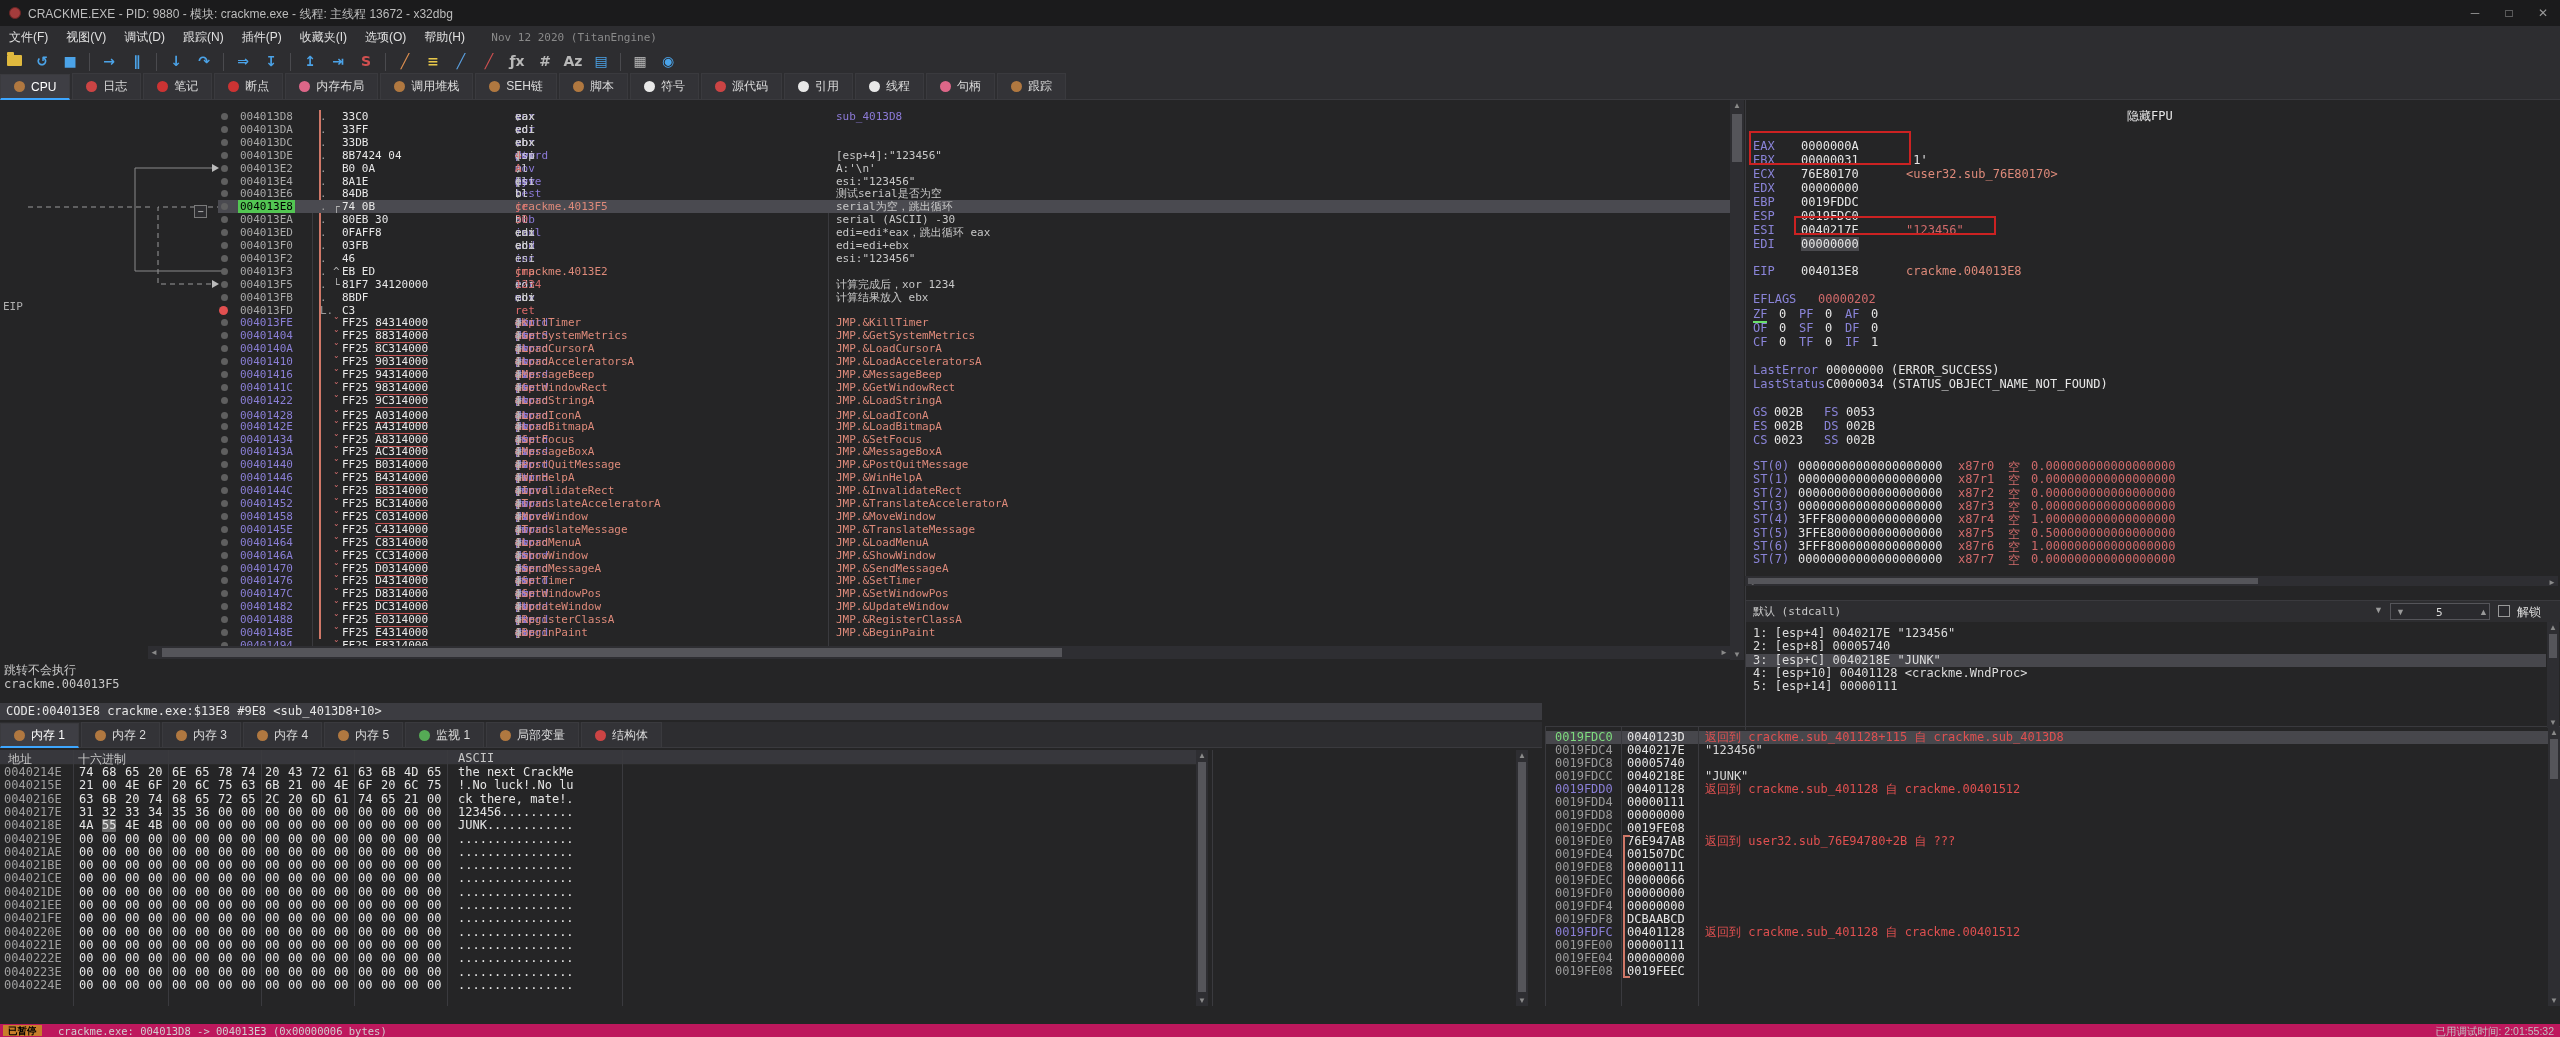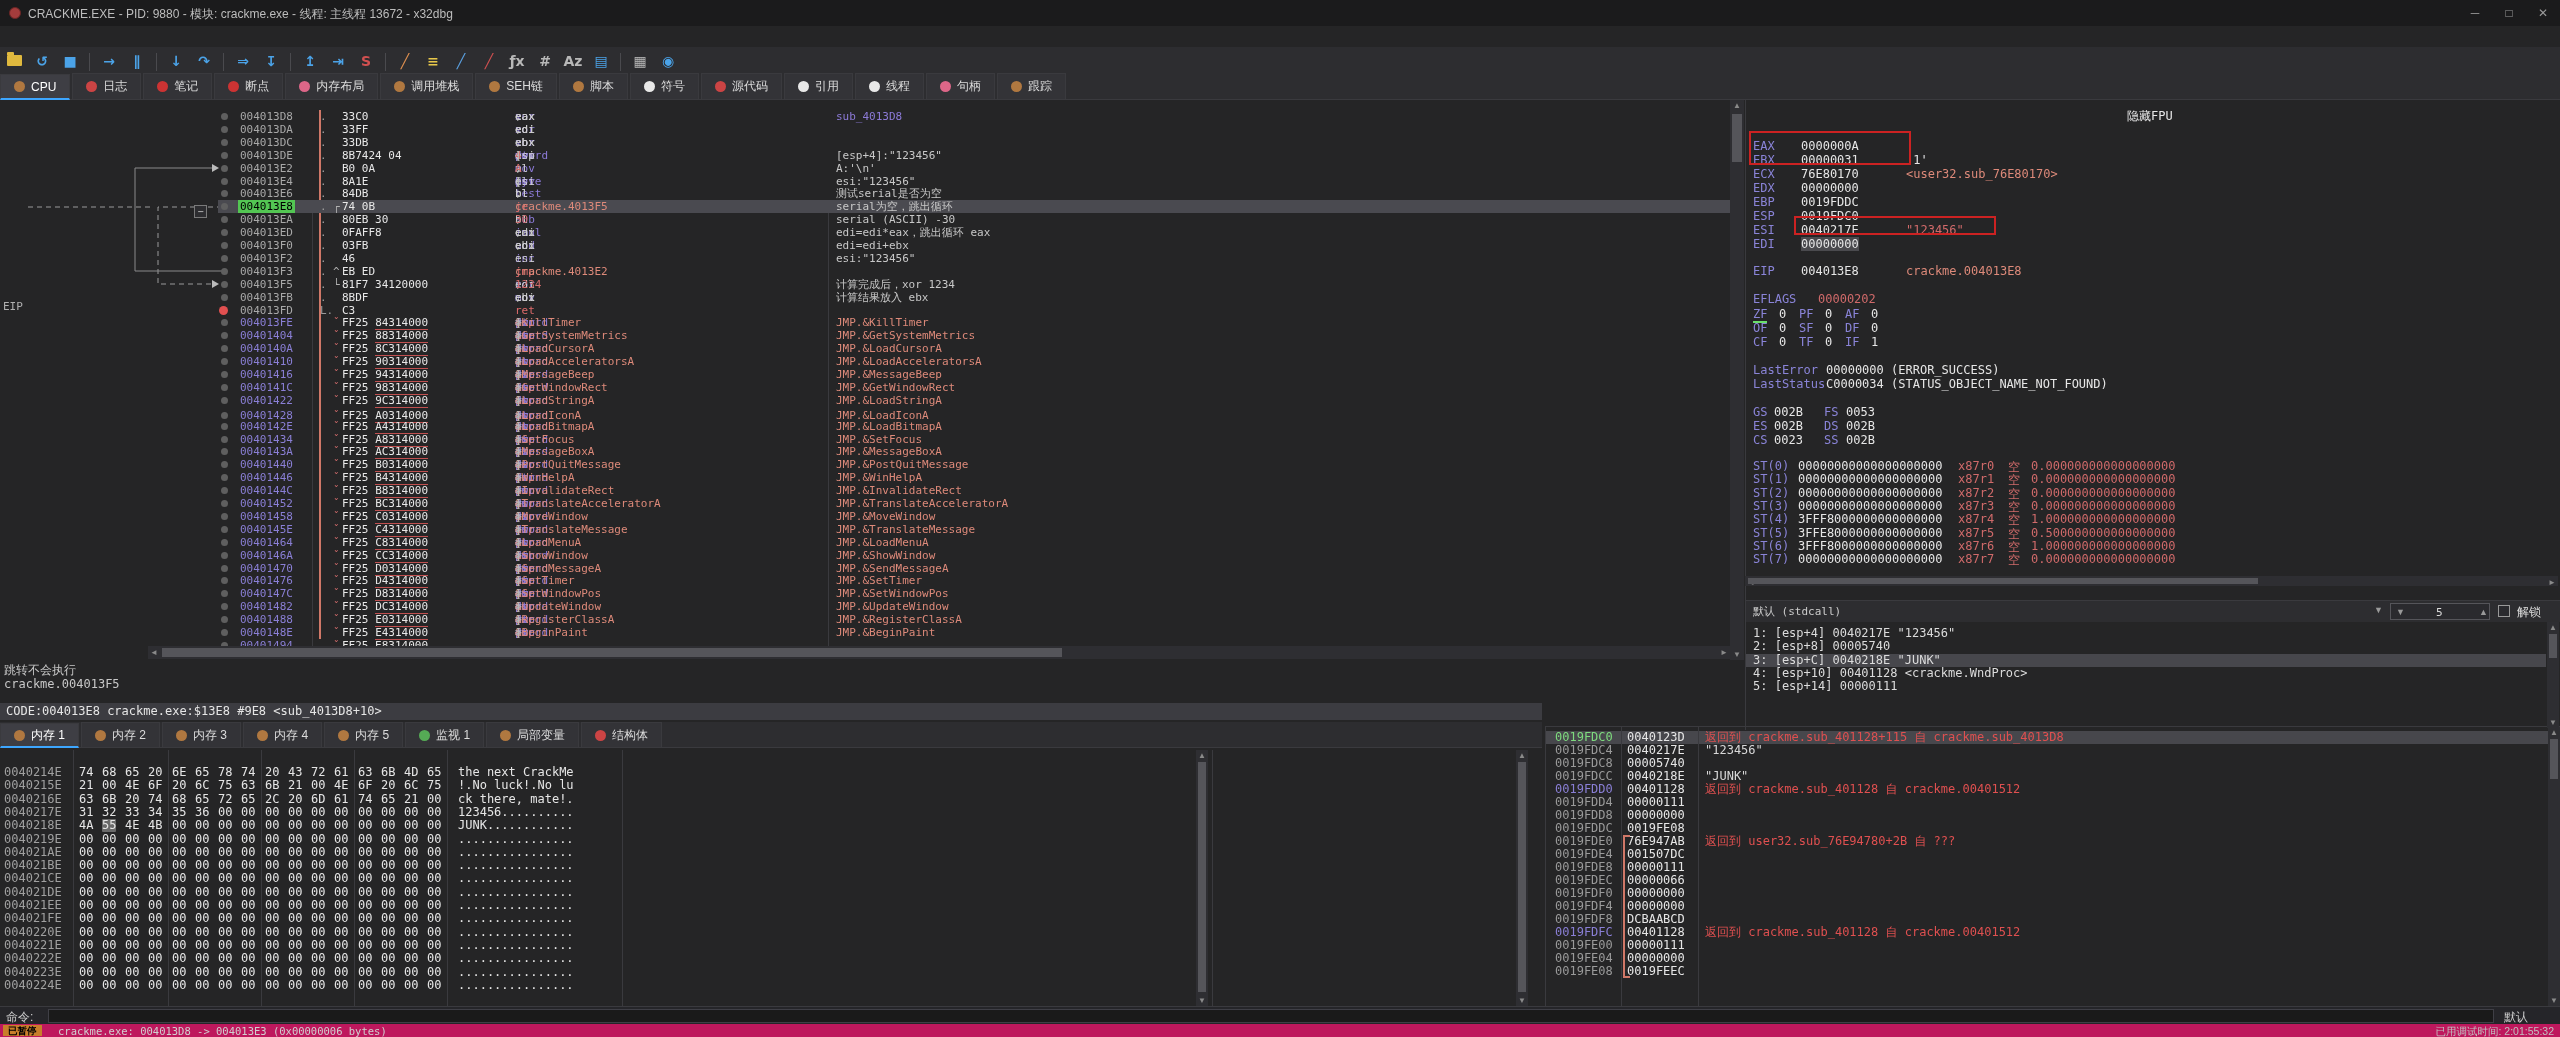--- a/index.html
+++ b/index.html
@@ -154,20 +154,24 @@
 <div id="root">
 
   <div id="titlebar" class="abs">
     <div id="app-icon"></div>
     <span class="ttl">CRACKME.EXE - PID: 9880 - 模块: crackme.exe - 线程: 主线程 13672 - x32dbg</span>
     <div class="wbtn" style="right:68px">─</div>
     <div class="wbtn" style="right:34px">□</div>
     <div class="wbtn" style="right:0">✕</div>
   </div>
 
+  <div id="menubar" class="abs">
+    <span id="menu-items"><span class="menu-item">文件(F)</span><span class="menu-item">视图(V)</span><span class="menu-item">调试(D)</span><span class="menu-item">跟踪(N)</span><span class="menu-item">插件(P)</span><span class="menu-item">收藏夹(I)</span><span class="menu-item">选项(O)</span><span class="menu-item">帮助(H)</span></span>
+    <span id="build-info">Nov 12 2020 (TitanEngine)</span>
+  </div>
 
   <div id="toolbar" class="abs"><div class="tbtn" style="color: rgb(224, 185, 62);"><div class="folder-ic"></div></div><div class="tbtn" style="color: rgb(75, 163, 232);">↺</div><div class="tbtn" style="color: rgb(75, 163, 232);">■</div><span class="tsep"></span><div class="tbtn" style="color: rgb(75, 163, 232);">→</div><div class="tbtn" style="color: rgb(75, 163, 232);">∥</div><span class="tsep"></span><div class="tbtn" style="color: rgb(75, 163, 232);">↓</div><div class="tbtn" style="color: rgb(75, 163, 232);">↷</div><span class="tsep"></span><div class="tbtn" style="color: rgb(75, 163, 232);">⇒</div><div class="tbtn" style="color: rgb(75, 163, 232);">↧</div><span class="tsep"></span><div class="tbtn" style="color: rgb(75, 163, 232);">↥</div><div class="tbtn" style="color: rgb(75, 163, 232);">⇥</div><div class="tbtn" style="color: rgb(208, 80, 80);">S</div><span class="tsep"></span><div class="tbtn" style="color: rgb(224, 144, 80);">╱</div><div class="tbtn" style="color: rgb(232, 200, 74);">≡</div><div class="tbtn" style="color: rgb(90, 160, 224);">╱</div><div class="tbtn" style="color: rgb(208, 80, 80);">╱</div><div class="tbtn" style="color: rgb(184, 184, 184);">ƒx</div><div class="tbtn" style="color: rgb(184, 184, 184);">#</div><div class="tbtn" style="color: rgb(184, 184, 184);">Az</div><div class="tbtn" style="color: rgb(75, 163, 232);">▤</div><span class="tsep"></span><div class="tbtn" style="color: rgb(184, 184, 184);">▦</div><div class="tbtn" style="color: rgb(75, 163, 232);">◉</div></div>
 
   <div id="tabbar" class="abs"><div class="tab active">
         <span class="tab-ic" style="background: rgb(176, 120, 64);"></span>
         <span>CPU</span>
       </div><div class="tab">
         <span class="tab-ic" style="background: rgb(204, 68, 68);"></span>
         <span>日志</span>
       </div><div class="tab">
@@ -714,20 +718,25 @@
         <span>监视 1</span>
       </div><div class="tab">
         <span class="tab-ic" style="background: rgb(176, 120, 64);"></span>
         <span>局部变量</span>
       </div><div class="tab">
         <span class="tab-ic" style="background: rgb(204, 68, 68);"></span>
         <span>结构体</span>
       </div></div>
 
   <div id="dump" class="abs mono">
+    <div id="dump-header">
+      <span style="left:8px">地址</span>
+      <span style="left:78px">十六进制</span>
+      <span style="left:458px">ASCII</span>
+    </div>
     <div id="dump-rows">
         <div class="dumprow" style="top: 16px;"><span class="da">0040214E</span><span class="db" style="left: 79px;">74</span><span class="db" style="left: 102px;">68</span><span class="db" style="left: 125px;">65</span><span class="db" style="left: 148px;">20</span><span class="db" style="left: 172px;">6E</span><span class="db" style="left: 195px;">65</span><span class="db" style="left: 218px;">78</span><span class="db" style="left: 241px;">74</span><span class="db" style="left: 265px;">20</span><span class="db" style="left: 288px;">43</span><span class="db" style="left: 311px;">72</span><span class="db" style="left: 334px;">61</span><span class="db" style="left: 358px;">63</span><span class="db" style="left: 381px;">6B</span><span class="db" style="left: 404px;">4D</span><span class="db" style="left: 427px;">65</span><span class="dascii">the next CrackMe</span></div>
         <div class="dumprow" style="top: 29.3px;"><span class="da">0040215E</span><span class="db" style="left: 79px;">21</span><span class="db" style="left: 102px;">00</span><span class="db" style="left: 125px;">4E</span><span class="db" style="left: 148px;">6F</span><span class="db" style="left: 172px;">20</span><span class="db" style="left: 195px;">6C</span><span class="db" style="left: 218px;">75</span><span class="db" style="left: 241px;">63</span><span class="db" style="left: 265px;">6B</span><span class="db" style="left: 288px;">21</span><span class="db" style="left: 311px;">00</span><span class="db" style="left: 334px;">4E</span><span class="db" style="left: 358px;">6F</span><span class="db" style="left: 381px;">20</span><span class="db" style="left: 404px;">6C</span><span class="db" style="left: 427px;">75</span><span class="dascii">!.No luck!.No lu</span></div>
         <div class="dumprow" style="top: 42.6px;"><span class="da">0040216E</span><span class="db" style="left: 79px;">63</span><span class="db" style="left: 102px;">6B</span><span class="db" style="left: 125px;">20</span><span class="db" style="left: 148px;">74</span><span class="db" style="left: 172px;">68</span><span class="db" style="left: 195px;">65</span><span class="db" style="left: 218px;">72</span><span class="db" style="left: 241px;">65</span><span class="db" style="left: 265px;">2C</span><span class="db" style="left: 288px;">20</span><span class="db" style="left: 311px;">6D</span><span class="db" style="left: 334px;">61</span><span class="db" style="left: 358px;">74</span><span class="db" style="left: 381px;">65</span><span class="db" style="left: 404px;">21</span><span class="db" style="left: 427px;">00</span><span class="dascii">ck there, mate!.</span></div>
         <div class="dumprow" style="top: 55.9px;"><span class="da">0040217E</span><span class="db" style="left: 79px;">31</span><span class="db" style="left: 102px;">32</span><span class="db" style="left: 125px;">33</span><span class="db" style="left: 148px;">34</span><span class="db" style="left: 172px;">35</span><span class="db" style="left: 195px;">36</span><span class="db" style="left: 218px;">00</span><span class="db" style="left: 241px;">00</span><span class="db" style="left: 265px;">00</span><span class="db" style="left: 288px;">00</span><span class="db" style="left: 311px;">00</span><span class="db" style="left: 334px;">00</span><span class="db" style="left: 358px;">00</span><span class="db" style="left: 381px;">00</span><span class="db" style="left: 404px;">00</span><span class="db" style="left: 427px;">00</span><span class="dascii">123456..........</span></div>
         <div class="dumprow" style="top: 69.2px;"><span class="da">0040218E</span><span class="db" style="left: 79px;">4A</span><span class="db hexsel" style="left: 102px;">55</span><span class="db" style="left: 125px;">4E</span><span class="db" style="left: 148px;">4B</span><span class="db" style="left: 172px;">00</span><span class="db" style="left: 195px;">00</span><span class="db" style="left: 218px;">00</span><span class="db" style="left: 241px;">00</span><span class="db" style="left: 265px;">00</span><span class="db" style="left: 288px;">00</span><span class="db" style="left: 311px;">00</span><span class="db" style="left: 334px;">00</span><span class="db" style="left: 358px;">00</span><span class="db" style="left: 381px;">00</span><span class="db" style="left: 404px;">00</span><span class="db" style="left: 427px;">00</span><span class="dascii">JUNK............</span></div>
         <div class="dumprow" style="top: 82.5px;"><span class="da">0040219E</span><span class="db" style="left: 79px;">00</span><span class="db" style="left: 102px;">00</span><span class="db" style="left: 125px;">00</span><span class="db" style="left: 148px;">00</span><span class="db" style="left: 172px;">00</span><span class="db" style="left: 195px;">00</span><span class="db" style="left: 218px;">00</span><span class="db" style="left: 241px;">00</span><span class="db" style="left: 265px;">00</span><span class="db" style="left: 288px;">00</span><span class="db" style="left: 311px;">00</span><span class="db" style="left: 334px;">00</span><span class="db" style="left: 358px;">00</span><span class="db" style="left: 381px;">00</span><span class="db" style="left: 404px;">00</span><span class="db" style="left: 427px;">00</span><span class="dascii">................</span></div>
         <div class="dumprow" style="top: 95.8px;"><span class="da">004021AE</span><span class="db" style="left: 79px;">00</span><span class="db" style="left: 102px;">00</span><span class="db" style="left: 125px;">00</span><span class="db" style="left: 148px;">00</span><span class="db" style="left: 172px;">00</span><span class="db" style="left: 195px;">00</span><span class="db" style="left: 218px;">00</span><span class="db" style="left: 241px;">00</span><span class="db" style="left: 265px;">00</span><span class="db" style="left: 288px;">00</span><span class="db" style="left: 311px;">00</span><span class="db" style="left: 334px;">00</span><span class="db" style="left: 358px;">00</span><span class="db" style="left: 381px;">00</span><span class="db" style="left: 404px;">00</span><span class="db" style="left: 427px;">00</span><span class="dascii">................</span></div>
         <div class="dumprow" style="top: 109.1px;"><span class="da">004021BE</span><span class="db" style="left: 79px;">00</span><span class="db" style="left: 102px;">00</span><span class="db" style="left: 125px;">00</span><span class="db" style="left: 148px;">00</span><span class="db" style="left: 172px;">00</span><span class="db" style="left: 195px;">00</span><span class="db" style="left: 218px;">00</span><span class="db" style="left: 241px;">00</span><span class="db" style="left: 265px;">00</span><span class="db" style="left: 288px;">00</span><span class="db" style="left: 311px;">00</span><span class="db" style="left: 334px;">00</span><span class="db" style="left: 358px;">00</span><span class="db" style="left: 381px;">00</span><span class="db" style="left: 404px;">00</span><span class="db" style="left: 427px;">00</span><span class="dascii">................</span></div>
         <div class="dumprow" style="top: 122.4px;"><span class="da">004021CE</span><span class="db" style="left: 79px;">00</span><span class="db" style="left: 102px;">00</span><span class="db" style="left: 125px;">00</span><span class="db" style="left: 148px;">00</span><span class="db" style="left: 172px;">00</span><span class="db" style="left: 195px;">00</span><span class="db" style="left: 218px;">00</span><span class="db" style="left: 241px;">00</span><span class="db" style="left: 265px;">00</span><span class="db" style="left: 288px;">00</span><span class="db" style="left: 311px;">00</span><span class="db" style="left: 334px;">00</span><span class="db" style="left: 358px;">00</span><span class="db" style="left: 381px;">00</span><span class="db" style="left: 404px;">00</span><span class="db" style="left: 427px;">00</span><span class="dascii">................</span></div>
@@ -769,25 +778,20 @@
         <div class="srow" style="top: 186px;"><span class="sa">0019FDF8</span><span class="sv">DCBAABCD</span><div class="sbr"></div></div>
         <div class="srow" style="top: 199px;"><span class="sa v">0019FDFC</span><span class="sv">00401128</span><span class="sc ret">返回到 crackme.sub_401128 自 crackme.00401512</span><div class="sbr"></div></div>
         <div class="srow" style="top: 212px;"><span class="sa">0019FE00</span><span class="sv">00000111</span><div class="sbr"></div></div>
         <div class="srow" style="top: 225px;"><span class="sa">0019FE04</span><span class="sv">00000000</span><div class="sbr"></div></div>
         <div class="srow" style="top: 238px;"><span class="sa">0019FE08</span><span class="sv">0019FEEC</span><div class="sbr"></div><div class="sbr-tick" style="top: 11px;"></div></div>
       </div>
     <div class="vline" style="left:75px;top:0;height:280px"></div>
     <div class="vline" style="left:152px;top:0;height:280px"></div>
   </div>
 
-  <div id="cmdbar" class="abs">
-    <span id="cmd-label">命令:</span>
-    <input id="cmd-input" class="mono" value="" style="">
-    <span id="cmd-mode">默认</span>
-  </div>
 
   <div id="statusbar" class="abs">
     <span id="status-badge">已暂停</span>
     <span id="status-msg">crackme.exe:  004013D8 -&gt; 004013E3 (0x00000006 bytes)</span>
     <span id="status-right">已用调试时间: 2:01:55:32</span>
   </div>
 <div class="sb-track abs" style="left: 1730px; top: 100px; width: 14px; height: 560px;">
       <div class="sb-arrow" style="top: 1px;">▲</div>
       <div class="sb-arrow" style="top: 550px;">▼</div>
       <div class="sb-thumb" style="left: 2px; width: 10px; top: 14px; height: 48px;"></div>

